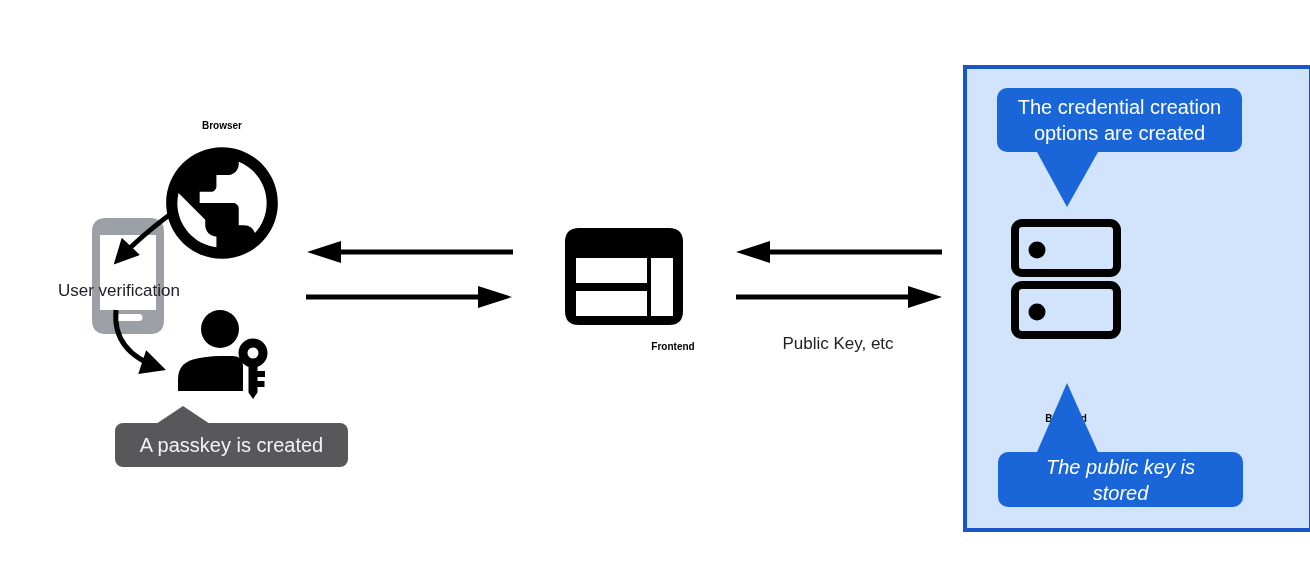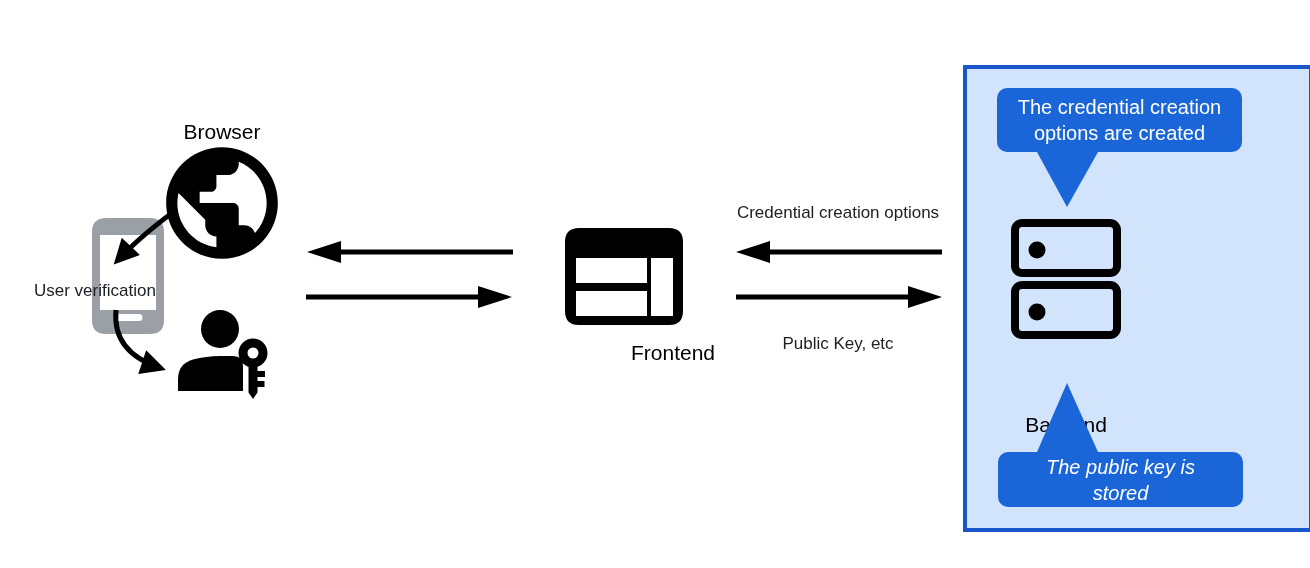--- a/index.html
+++ b/index.html
@@ -3,21 +3,21 @@
 <meta charset="utf-8">
 <style>
   * { margin:0; padding:0; box-sizing:border-box; }
   html,body { background:#fff; }
   .canvas {
     position:relative; width:1310px; height:568px; overflow:hidden;
     font-family:"Liberation Sans", sans-serif; background:#fff; color:var(--text_dark);
   }
   .abs { position:absolute; }
   .centered { transform:translateX(-50%); white-space:nowrap; }
-  .node-label { font-weight:normal; font-size:21px; color:var(--ink); }
+  .node-label { font-weight:bold; font-size:10px; color:var(--ink); }
   .flow-label { font-size:17px; color:var(--text_dark); }
   .mono-label { font-family:"DejaVu Sans Mono", monospace; font-size:15.5px; color:var(--ink); }
 
   
   .z1{z-index:1}.z2{z-index:2}.z3{z-index:3}.z4{z-index:4}
 
   .ink-fill   { fill:var(--ink); }
   .ink-stroke { stroke:var(--ink); }
   .gray-fill  { fill:var(--phone_gray); }
 
@@ -86,22 +86,25 @@
     <path class="ink-fill" d="M12 2C6.48 2 2 6.48 2 12s4.48 10 10 10 10-4.48 10-10S17.52 2 12 2zm-1 17.93c-3.95-.49-7-3.85-7-7.93 0-.62.08-1.21.21-1.79L9 15v1c0 1.1.9 2 2 2v1.93zm6.9-2.54c-.26-.81-1-1.39-1.9-1.39h-1v-3c0-.55-.45-1-1-1H8v-2h2c.55 0 1-.45 1-1V7h2c1.1 0 2-.9 2-2v-.41c2.93 1.19 5 4.06 5 7.41 0 2.08-.8 3.97-2.1 5.39z"></path>
   </svg>
 
   <svg class="abs z3" style="left:176px; top:303px;" width="104" height="100" viewBox="0 0 104 100">
     <circle class="ink-fill" cx="44" cy="26" r="19"></circle>
     <path class="ink-fill" d="M 2 88 L 2 76 Q 2 61 17 56.5 Q 30 53 44 53 L 57 53 Q 67 53 67 63 L 67 88 Z"></path>
     <circle cx="77" cy="50" r="10" fill="none" class="ink-stroke" stroke-width="9"></circle>
     <path class="ink-fill" d="M 72.5 60 L 81.5 60 L 81.5 68 L 89 68 L 89 74 L 81.5 74 L 81.5 78 L 88.5 78 L 88.5 84 L 81.5 84 L 81.5 89.5 L 77 96 L 72.5 89.5 Z"></path>
   </svg>
 
-  <div class="abs flow-label z4" style="left:34px; top:281px;">User verification</div>
+  <div class="abs flow-label z4" style="left:58px; top:281px;">User verification</div>
 
+  <div class="abs gray-callout z1">
+    <span>A passkey is created</span>
+  </div>
 
 
   <svg class="abs" style="left:307px; top:240px;" width="206" height="24" viewBox="0 0 206 24">
     <polygon class="ink-fill" points="0,12 34,1 34,23"></polygon>
     <line x1="30" y1="12" x2="206" y2="12" class="ink-stroke" stroke-width="5"></line>
   </svg>
 
   <svg class="abs" style="left:306px; top:285px;" width="206" height="24" viewBox="0 0 206 24">
     <polygon class="ink-fill" points="206,12 172,1 172,23"></polygon>
     <line x1="0" y1="12" x2="176" y2="12" class="ink-stroke" stroke-width="5"></line>
@@ -111,21 +114,20 @@
   <svg class="abs" style="left:565px; top:228px;" width="118" height="97" viewBox="0 0 118 97">
     <path class="ink-fill" fill-rule="evenodd" d="
       M 14 0 H 104 Q 118 0 118 14 V 83 Q 118 97 104 97 H 14 Q 0 97 0 83 V 14 Q 0 0 14 0 Z
       M 11 30 H 82 V 55 H 11 Z
       M 11 63 H 82 V 88 H 11 Z
       M 86 30 H 108 V 88 H 86 Z"></path>
   </svg>
 
   <div class="abs centered node-label" style="left:625px; top:341px;margin-left:48px;">Frontend</div>
 
-  <div class="abs centered flow-label" style="left:838px; top:203px;">Credential creation options</div>
 
   <svg class="abs" style="left:736px; top:240px;" width="206" height="24" viewBox="0 0 206 24">
     <polygon class="ink-fill" points="0,12 34,1 34,23"></polygon>
     <line x1="30" y1="12" x2="206" y2="12" class="ink-stroke" stroke-width="5"></line>
   </svg>
 
   <svg class="abs" style="left:736px; top:285px;" width="206" height="24" viewBox="0 0 206 24">
     <polygon class="ink-fill" points="206,12 172,1 172,23"></polygon>
     <line x1="0" y1="12" x2="176" y2="12" class="ink-stroke" stroke-width="5"></line>
   </svg>

